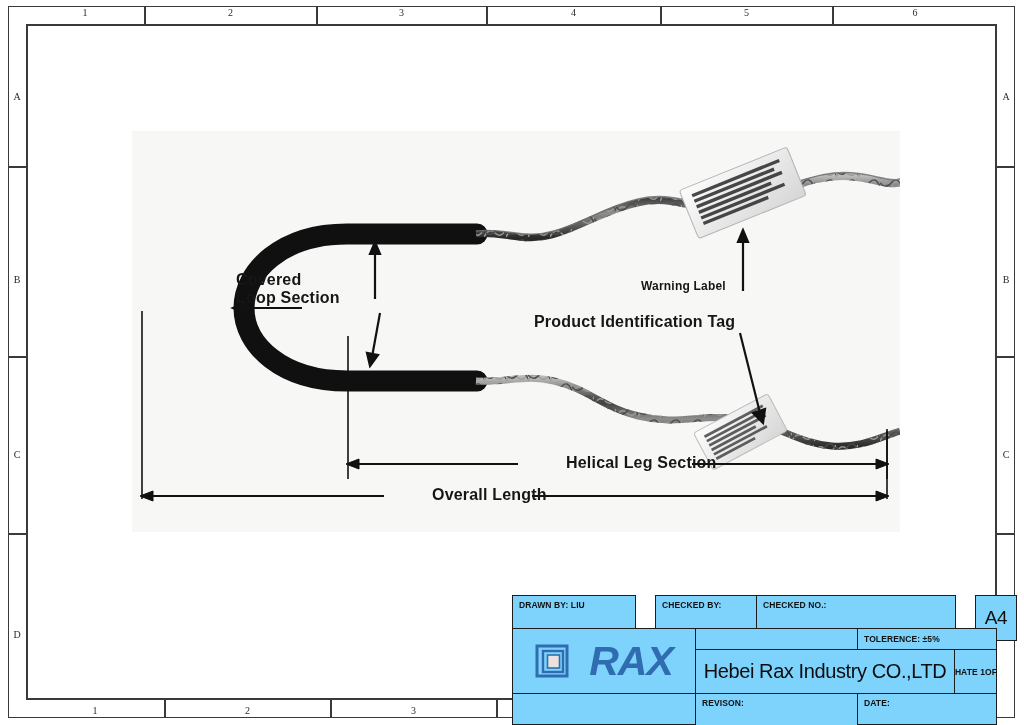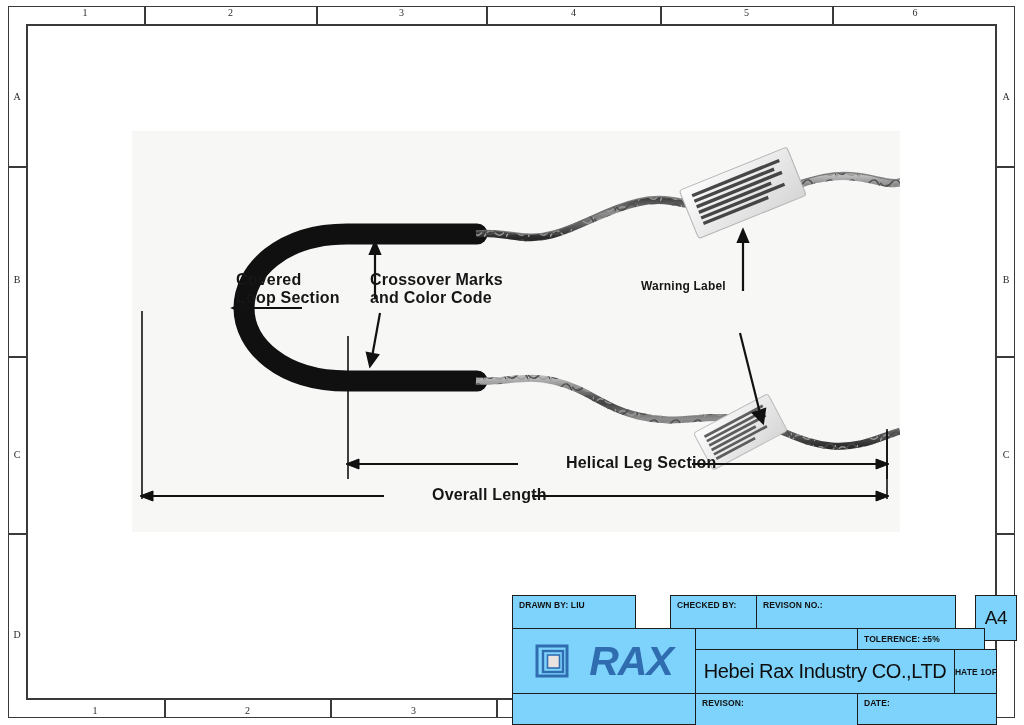--- a/index.html
+++ b/index.html
@@ -284,60 +284,59 @@
         <line x1="16" y1="365" x2="252" y2="365" stroke-width="2"></line>
         <polygon points="8,365 21,360 21,370"></polygon>
         <line x1="400" y1="365" x2="748" y2="365" stroke-width="2"></line>
         <polygon points="757,365 744,360 744,370"></polygon>
       </g>
     </svg>
 
     <div class="anno" data-name="annotation-covered-loop-section" style="left:178px;top:140px;font-size:16px;line-height:18px;">Covered
 Loop Section</div>
 
-    <div class="anno" data-name="annotation-crossover-marks" style="left:200px;top:140px;font-size:16px;line-height:18px;">Crossover Marks
-and Color Code</div>
 
     <div class="anno" data-name="annotation-warning-label" style="left:467px;top:146px;font-size:12px;line-height:18px;">Warning Label</div>
 
+    <div class="anno" data-name="annotation-product-identification-tag" style="left:360px;top:182px;font-size:16px;line-height:18px;">Product Identification Tag</div>
 
     <div class="anno" data-name="annotation-helical-leg-section" style="left:392px;top:323px;font-size:16px;line-height:18px;">Helical Leg Section</div>
 
     <div class="anno" data-name="annotation-overall-length" style="left:258px;top:355px;font-size:16px;line-height:18px;">Overall Length</div>
   </div>
 
   <style>
     [data-name="annotation-covered-loop-section"]{ left:62px !important; top:140px !important; }
     [data-name="annotation-crossover-marks"]{ left:196px !important; top:140px !important; }
   </style>
 
   <div data-name="title-block">
 
     <div class="tb-cell" data-name="title-block-drawn-by" style="left:512px;top:595px;width:124px;height:34px;">DRAWN BY:   LIU</div>
 
-    <div class="tb-cell" data-name="title-block-checked-by" style="left:670px;top:595px;width:126px;height:34px;">CHECKED BY:</div>
-
-    <div class="tb-cell" data-name="title-block-drawing-no" style="left:756px;top:595px;width:200px;height:34px;">REVISON NO.:</div>
+    <div class="tb-cell" data-name="title-block-checked-by" style="left:655px;top:595px;width:126px;height:34px;">CHECKED BY:</div>
+
+    <div class="tb-cell" data-name="title-block-drawing-no" style="left:756px;top:595px;width:200px;height:34px;">CHECKED NO.:</div>
 
     <div class="tb-cell big" data-name="title-block-sheet-size" style="left:975px;top:595px;width:42px;height:46px;">A4</div>
 
     <div class="tb-cell logo-cell" data-name="company-logo" style="left:512px;top:628px;width:184px;height:66px;">
       <span class="logo-wrap">
         <svg width="34" height="34" viewBox="0 0 34 34" data-name="nested-squares-icon">
           <rect x="2" y="2" width="30" height="30" fill="none" stroke="#2f6db0" stroke-width="3"></rect>
           <rect x="8" y="7" width="20" height="21" fill="none" stroke="#2f6db0" stroke-width="2.4"></rect>
           <rect x="12.5" y="11" width="12" height="13" fill="#e9e2de" stroke="#2f6db0" stroke-width="1.6"></rect>
         </svg>
         <span class="logo-word" data-name="company-logo-wordmark">RAX</span>
       </span>
     </div>
 
     <div class="tb-cell" data-name="title-block-blank-middle" style="left:695px;top:628px;width:163px;height:22px;"></div>
 
-    <div class="tb-cell" data-name="title-block-tolerance" style="left:857px;top:628px;width:128px;height:22px;padding-top:5px;">TOLERENCE:  ±5%</div>
+    <div class="tb-cell" data-name="title-block-tolerance" style="left:857px;top:628px;width:140px;height:22px;padding-top:5px;">TOLERENCE:  ±5%</div>
 
     <div class="tb-cell company" data-name="title-block-company-name" style="left:695px;top:649px;width:260px;height:45px;">Hebei Rax Industry CO.,LTD</div>
 
     <div class="tb-cell sheet" data-name="title-block-sheet-number" style="left:954px;top:649px;width:43px;height:45px;">SHATE 1OF1</div>
 
     <div class="tb-cell" data-name="title-block-blank-left" style="left:512px;top:693px;width:184px;height:32px;"></div>
 
     <div class="tb-cell" data-name="title-block-revision" style="left:695px;top:693px;width:163px;height:44px;">REVISON:</div>
 
     <div class="tb-cell" data-name="title-block-date" style="left:857px;top:693px;width:140px;height:32px;">DATE:</div>

